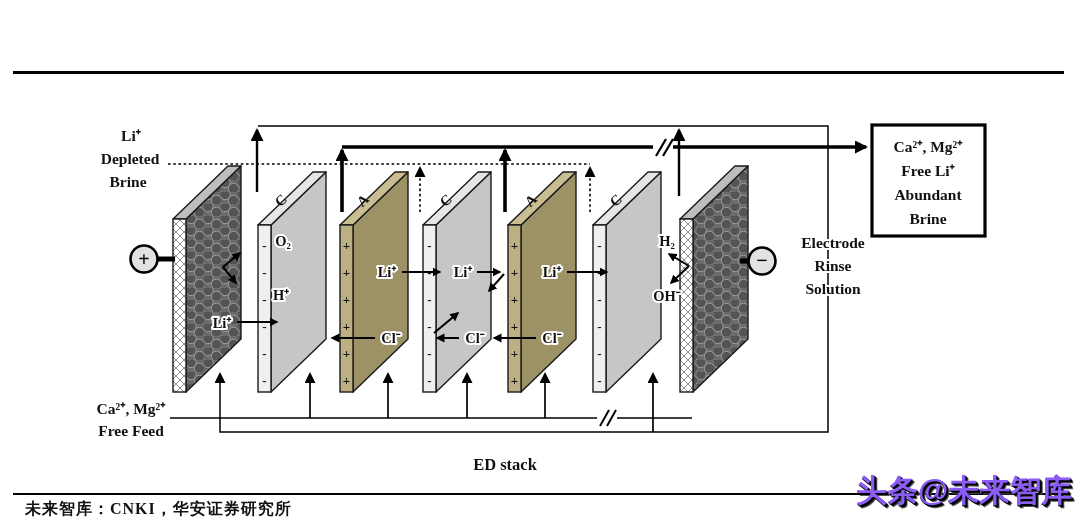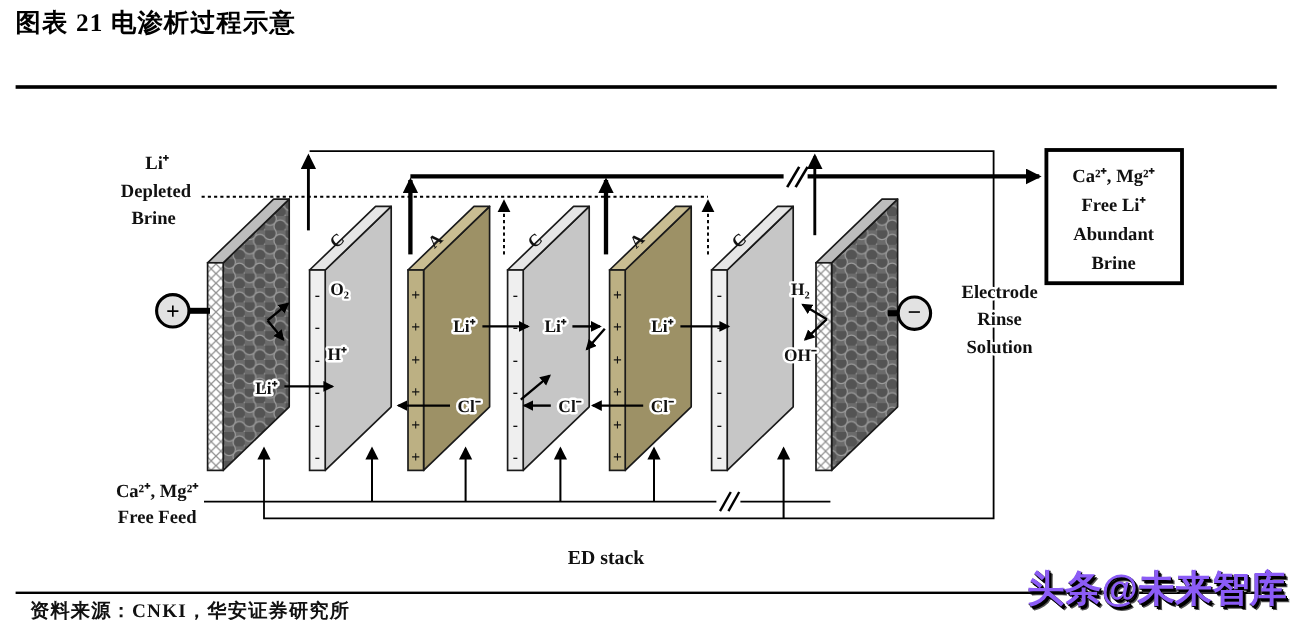--- a/index.html
+++ b/index.html
@@ -24,21 +24,20 @@
   .plate-letter{font:bold 14.5px "Liberation Serif",serif;fill:#111;}
   .charge{font:bold 13px "Liberation Serif",serif;fill:#111;}
   .terminal-symbol{font:bold 20px "Liberation Serif",serif;fill:#000;}
   .edstack{font:bold 16.5px "Liberation Serif",serif;}
 </style>
 </head>
 <body>
 
 <div class="page">
 
-  <div class="page-title">图表 21 电渗析过程示意</div>
   <div class="rule rule-top"></div>
 
   <svg id="diagram" width="1078" height="532" viewBox="0 0 1078 532">
     <defs>
       <pattern id="scales" width="17" height="12" patternUnits="userSpaceOnUse">
         <rect width="17" height="12" fill="#6b6b6b"></rect>
         <circle cx="4" cy="2.5" r="5.2" fill="#545454" stroke="#9b9b9b" stroke-width="1"></circle>
         <circle cx="12.5" cy="8.5" r="5.2" fill="#545454" stroke="#9b9b9b" stroke-width="1"></circle>
       </pattern>
       <pattern id="xh" width="8" height="8" patternUnits="userSpaceOnUse">
@@ -220,15 +219,15 @@
       <text class="ion" x="552" y="277">Li⁺</text>
       <text class="ion" x="391" y="343">Cl⁻</text>
       <text class="ion" x="475" y="343">Cl⁻</text>
       <text class="ion" x="552" y="343">Cl⁻</text>
       <text class="ion" x="667" y="246">H₂</text>
       <text class="ion" x="667" y="301">OH⁻</text>
     </g>
   </svg>
 
   <div class="rule rule-bottom"></div>
-  <div class="source-line">资料来源：CNKI，华安证券研究所</div>
+  <div class="source-line">未来智库：CNKI，华安证券研究所</div>
   <div class="watermark">头条@未来智库</div>
 </div>
 
 </body></html>

